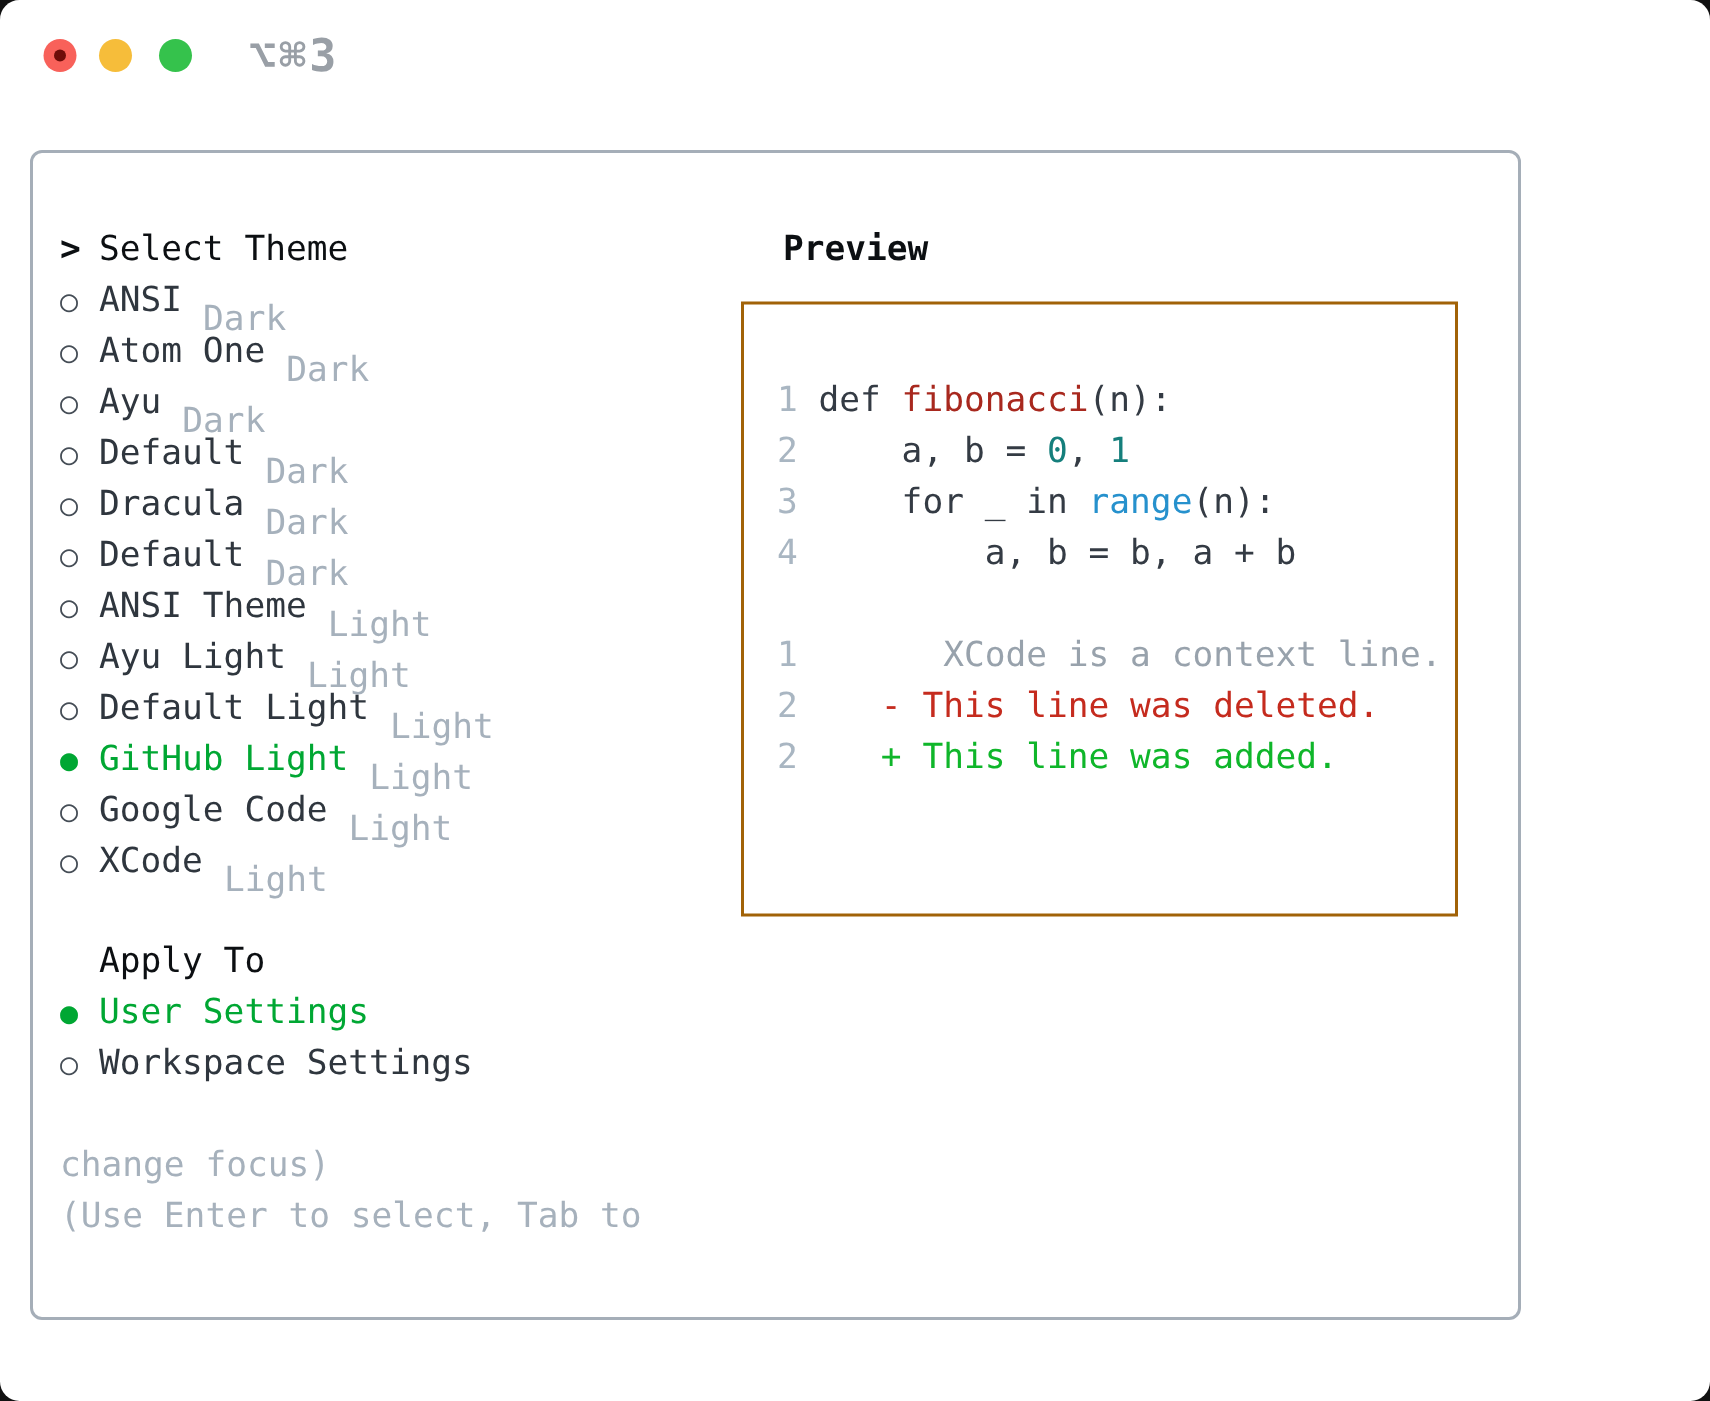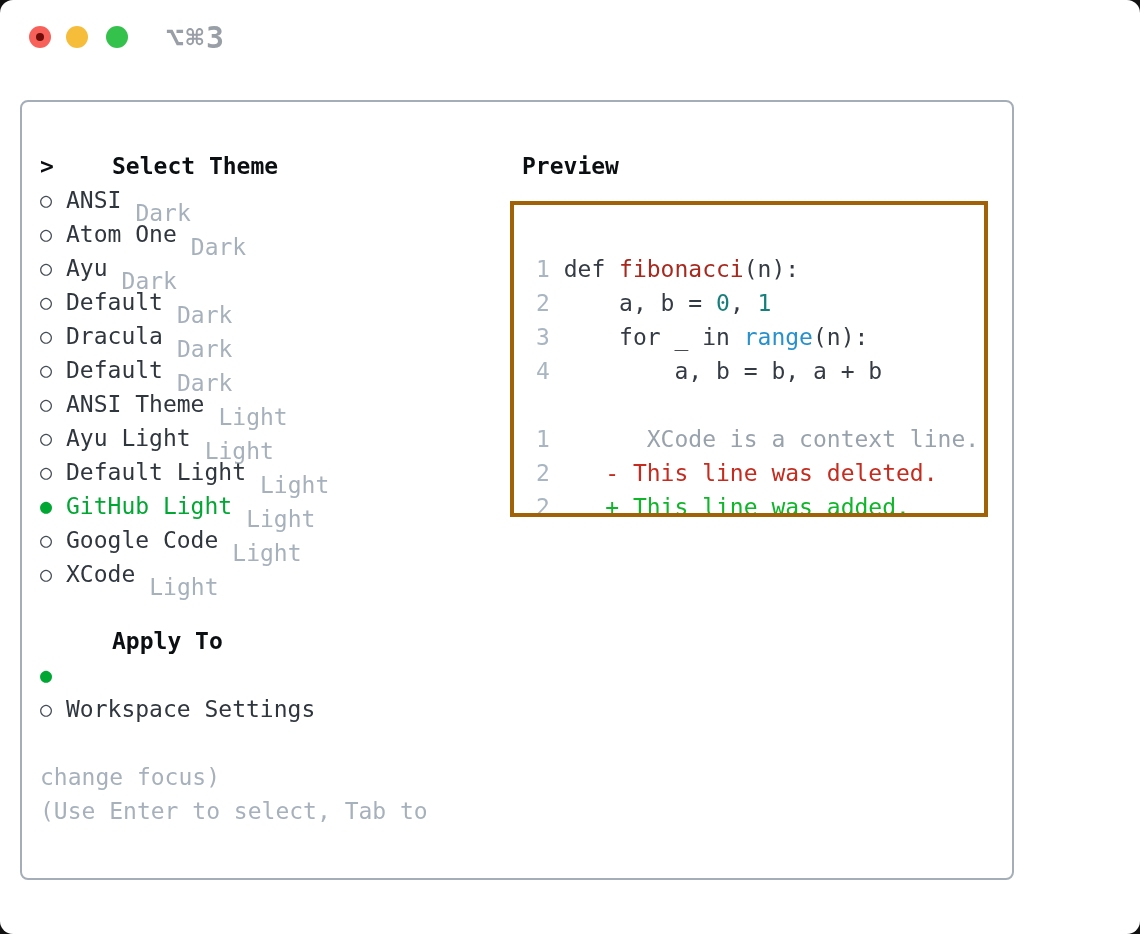--- a/index.html
+++ b/index.html
@@ -28,35 +28,35 @@
   .panel{
     position:absolute;left:20px;top:100px;width:994px;height:780px;
     border:2px solid #a5aeb8;border-radius:8px;background:#fff;box-sizing:border-box;
   }
   .leftcol{position:absolute;left:18px;top:47px;font-size:23px;color:#2f363e;}
   .row{display:flex;align-items:center;height:34px;white-space:pre;}
   .mk{display:inline-block;width:26px;flex:0 0 26px;color:#454d56;font-size:20px;}
   .nm{color:#2f363e;}
   .vt{margin-left:14px;color:#a6b1bc;margin-top:26px;}
   .hdr .mk{color:#0c0f12;font-weight:700;font-size:23px;}
-  .hdr .nm{color:#0c0f12;font-weight:700;margin-left:46px;}
+  .hdr .nm{color:#0c0f12;font-weight:400;}
   .row.sel .mk{color:#00a733;}
   .row.sel .nm{color:#00a733;}
   .spacer33{height:33px;}
   .spacer34{height:34px;}
   .help{color:#a6b1bc;}
   .help .row{white-space:pre;}
   
   .preview-label{
     position:absolute;left:480px;top:47px;height:34px;line-height:34px;
     font-size:23px;font-weight:700;color:#0c0f12;margin-left:20px;
   }
   .preview-box{
-    position:absolute;left:488px;top:99px;width:478px;height:316px;
-    border:4px solid #a16207;background:#fff;box-sizing:border-box;
+    position:absolute;left:472px;top:99px;width:478px;height:410px;
+    border:2px solid #a16207;background:#fff;box-sizing:border-box;
     padding:47px 0 0 22px;overflow:hidden;
   }
   .cl{white-space:pre;height:34px;line-height:34px;font-size:23px;}
   .gut{display:inline-block;width:2ch;color:#a9b6c2;}
   .c-code{color:#343b44;}
   .c-fn{color:#a8281e;}
   .c-num{color:#157f7c;}
   .c-blt{color:#2691cd;}
   .c-ctx{color:#98a2ac;}
   .c-del{color:#c52b1e;}
@@ -147,20 +147,21 @@
       </div>
 
       <div class="spacer33"></div>
 
       <div class="row hdr">
         <span class="mk"></span>
         <span class="nm">Apply To</span>
       </div>
       <div class="row sel">
         <span class="mk">●</span>
+        <span class="nm">User Settings</span>
       </div>
       <div class="row">
         <span class="mk">○</span>
         <span class="nm">Workspace Settings</span>
       </div>
 
       <div class="spacer34"></div>
 
       <div class="help">
         <div class="row">change focus)</div>

